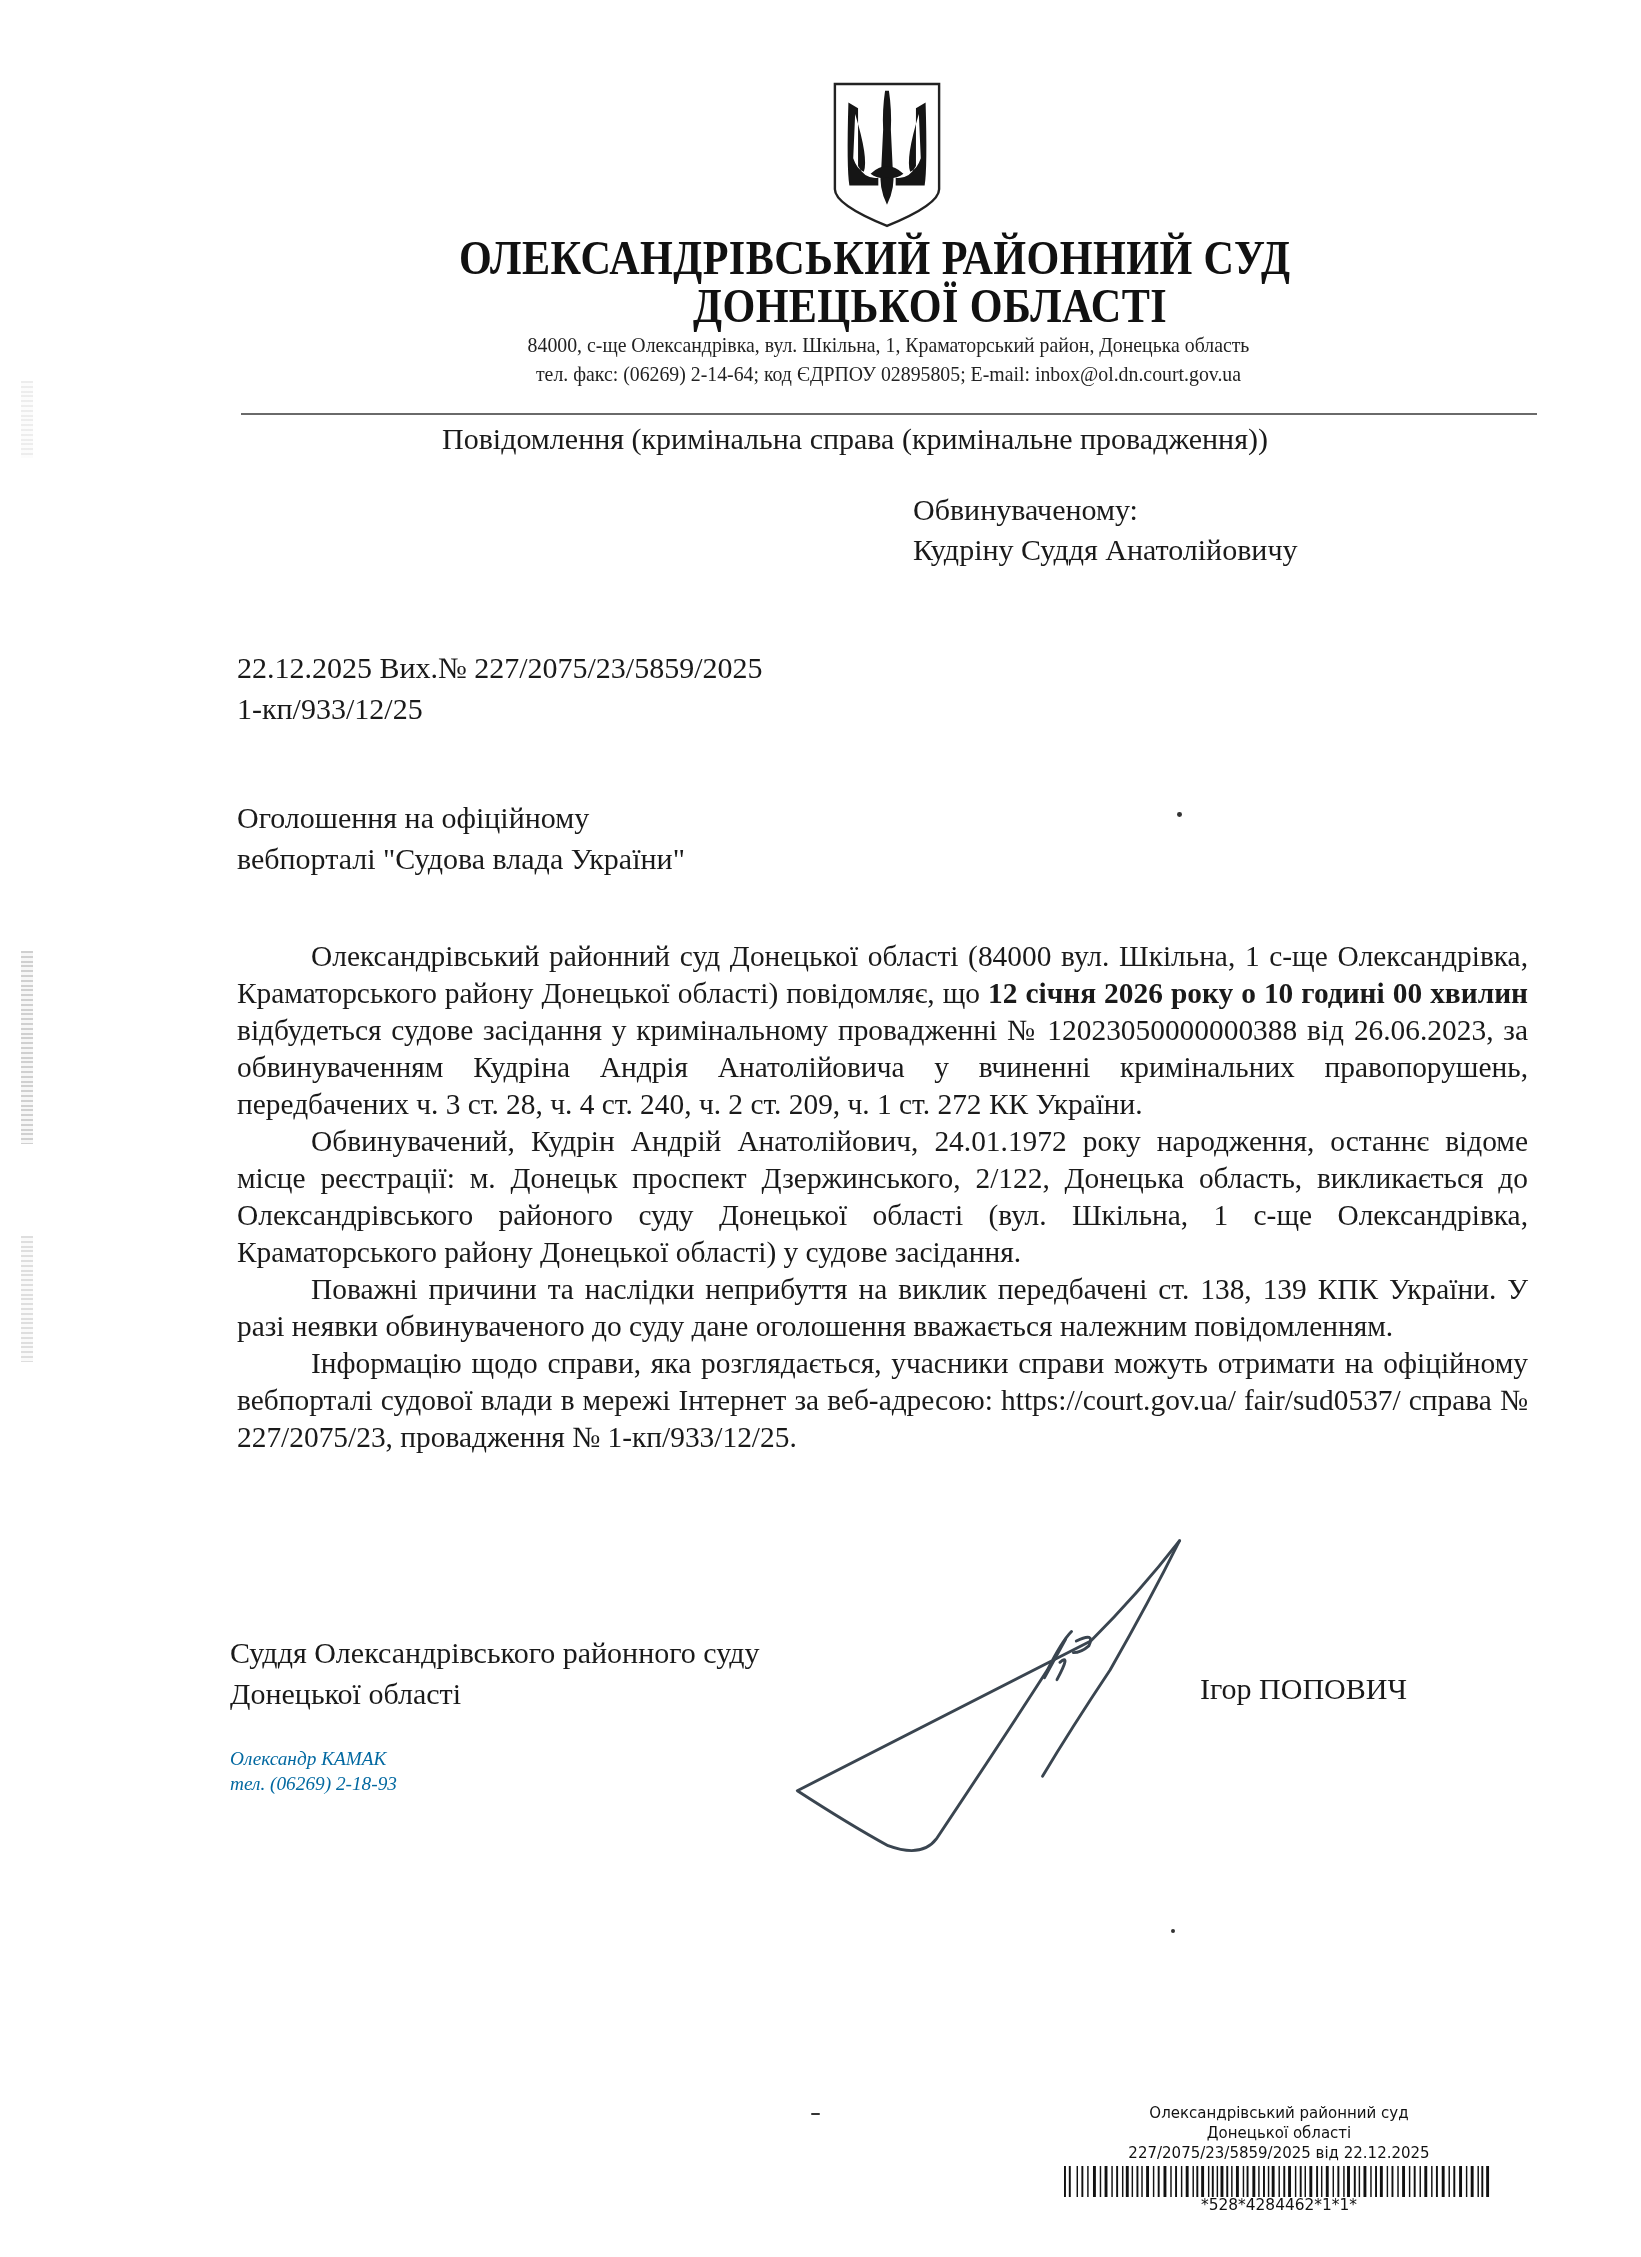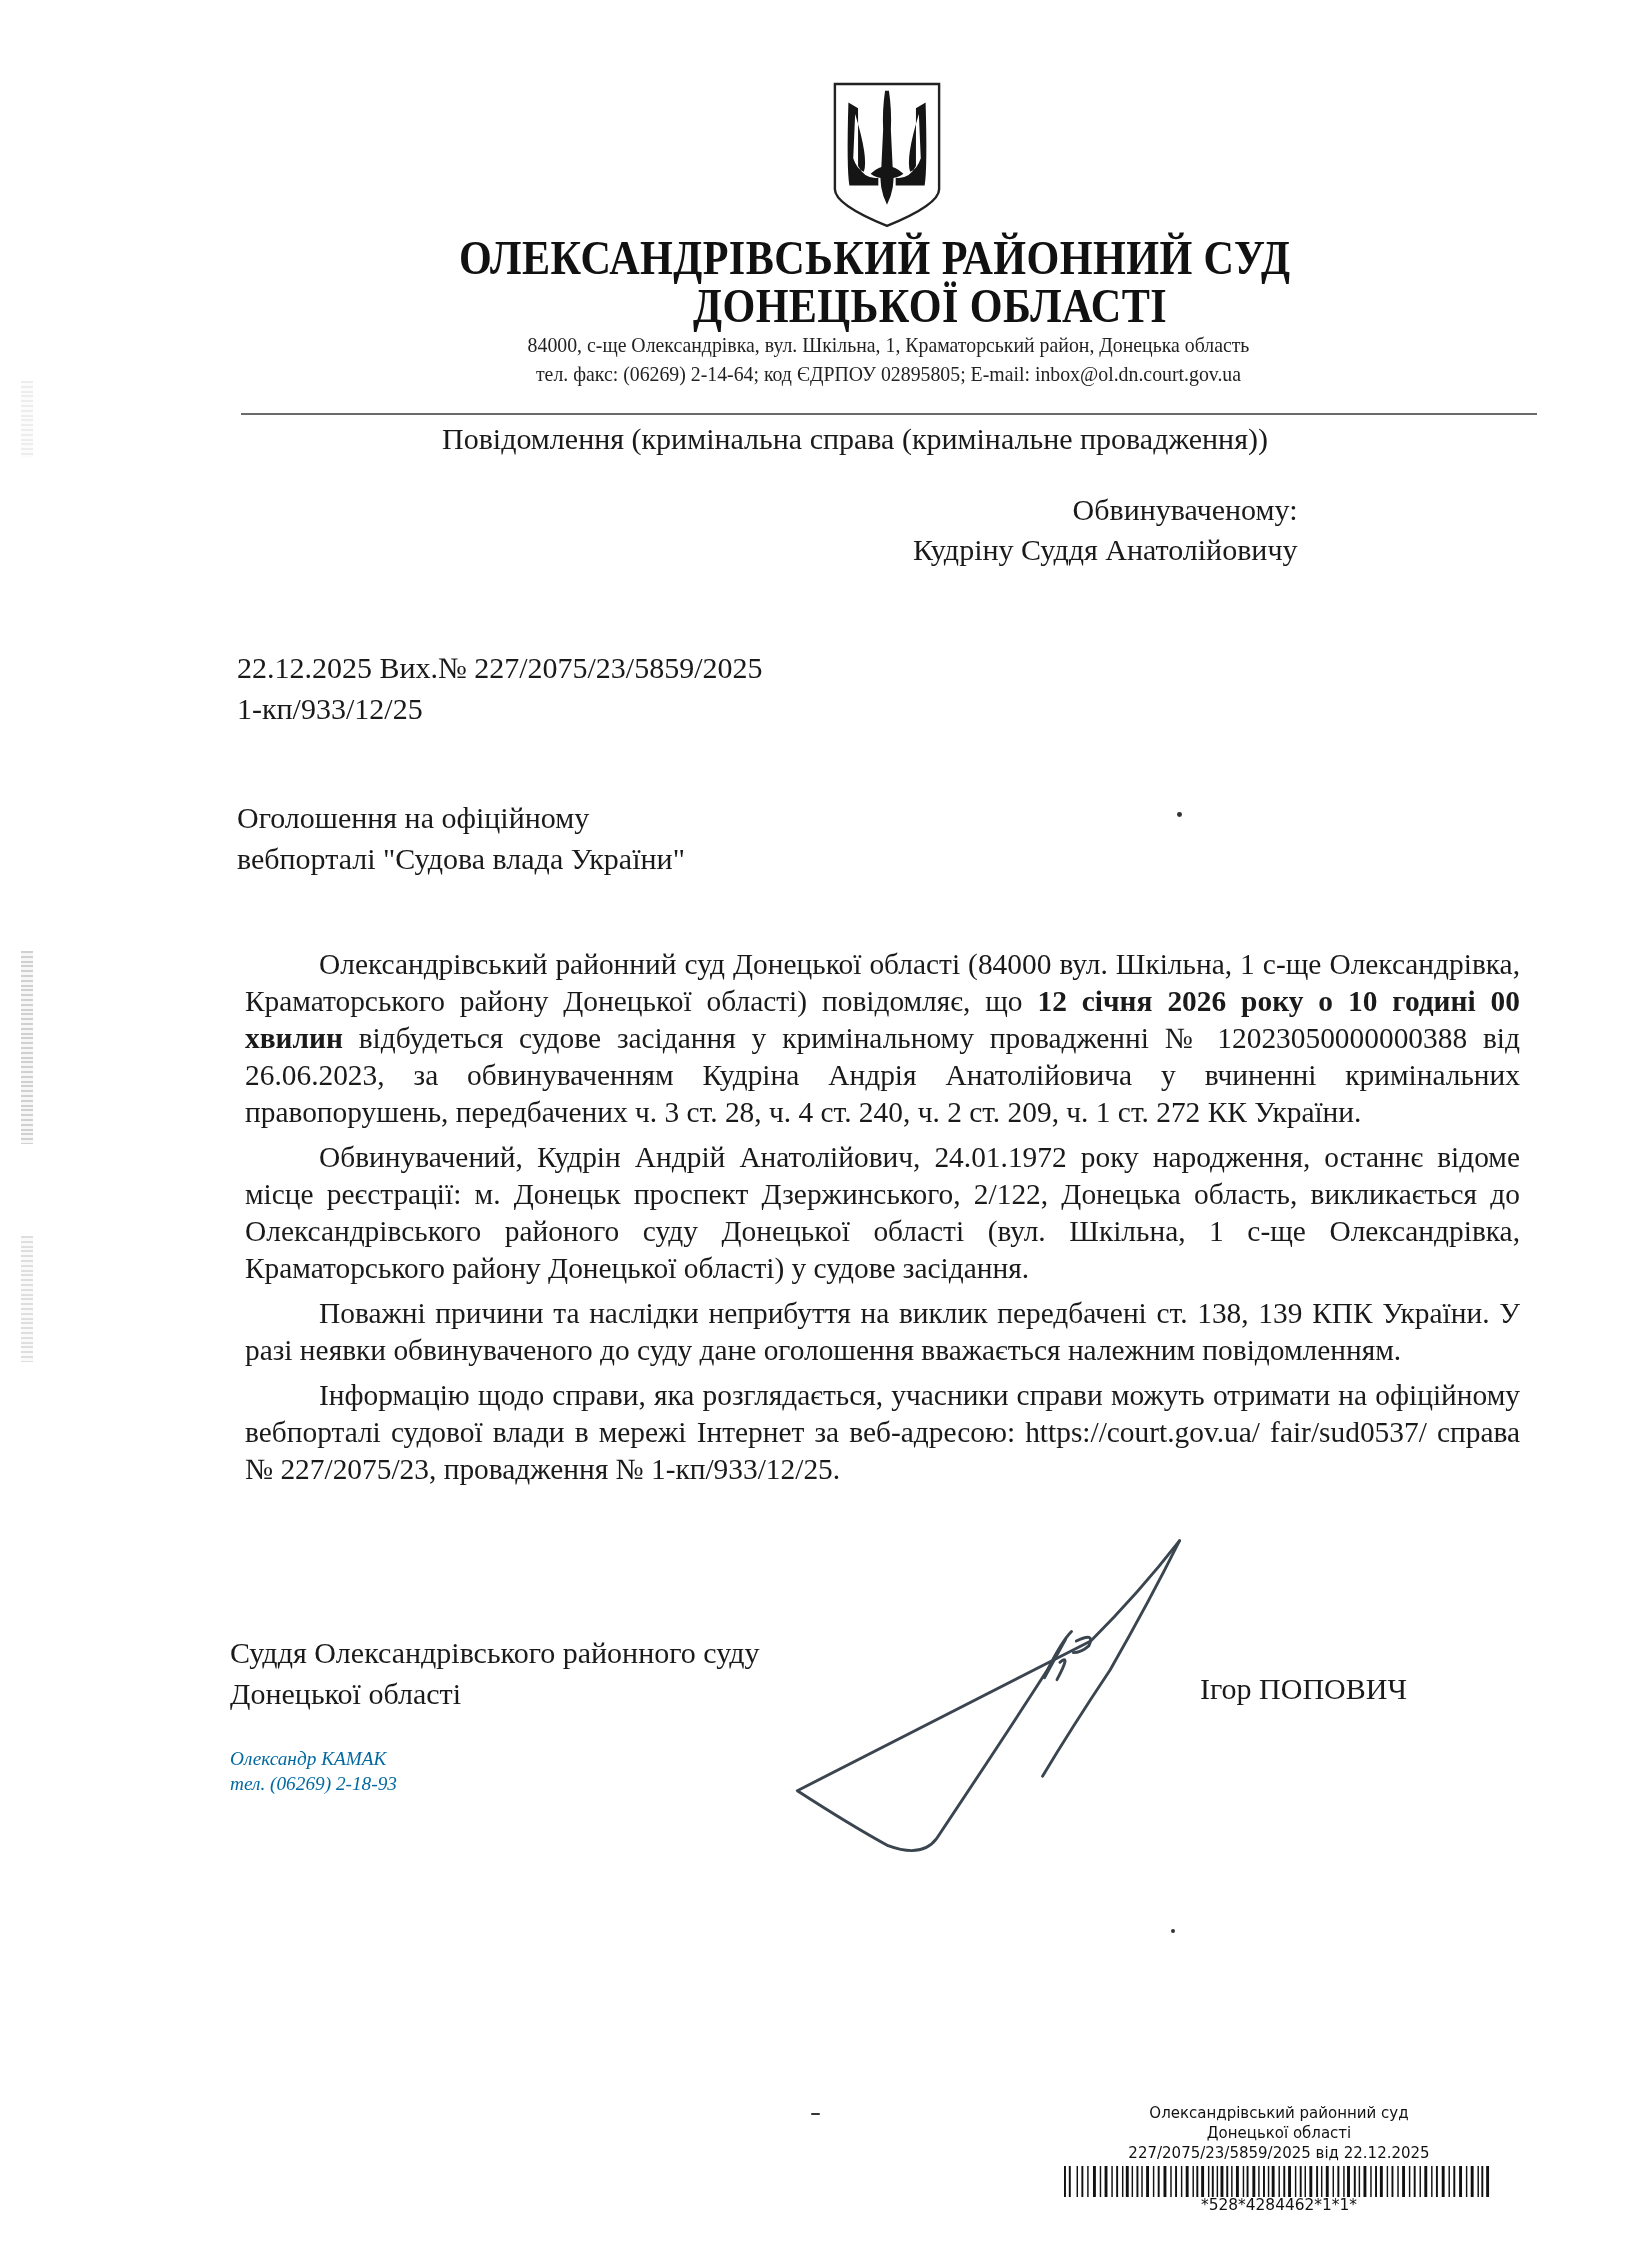--- a/index.html
+++ b/index.html
@@ -24,31 +24,31 @@
   .court-title.l2 { left: 693px; top: 280px; width: auto; }
   .addr {
     font-size: 22px; line-height: 29px; color: #222; text-align: center;
     left: 425px; width: 927px; transform: scaleX(0.9); transform-origin: center top;
   }
   .addr.l1 { top: 330px; }
   .addr.l2 { top: 359px; }
   .rule { left: 241px; top: 413px; width: 1296px; height: 1.9px; background: #6a6a6a; }
   .notice-type { left: 442px; top: 419px; font-size: 30px; line-height: 39px; }
 
-  .recipient { left: 913px; top: 490px; font-size: 30px; line-height: 40px; text-align: right; }
+  .recipient { left: 913px; top: 490px; font-size: 30px; line-height: 40px; }
 
   .refs { left: 237px; top: 647px; font-size: 30px; line-height: 41px; }
 
   .announce { left: 237px; top: 797px; font-size: 30px; line-height: 41px; }
 
   .body-text {
     left: 237px; top: 938px; width: 1291px; font-size: 29.4px; line-height: 37px;
     text-align: justify;
   }
-  .body-text p { margin: 8px; text-indent: 74px; }
+  .body-text p { margin: 0; text-indent: 74px; }
   .body-text b { font-weight: bold; }
 
   .judge-title { left: 230px; top: 1632px; font-size: 30px; line-height: 41px; }
   .judge-name { left: 1200px; top: 1668px; font-size: 30px; line-height: 41px; }
   .exec { left: 230px; top: 1746px; font-size: 19.3px; line-height: 25px; font-style: italic; color: #0369a1; }
 
   .signature { left: 0; top: 0; width: 1641px; height: 2257px; pointer-events: none; }
 
   .stamp { left: 1057px; top: 2103px; width: 444px; text-align: center;
     font-family: "DejaVu Sans", "Liberation Sans", sans-serif; font-size: 15px; line-height: 20px; color: #111; }

